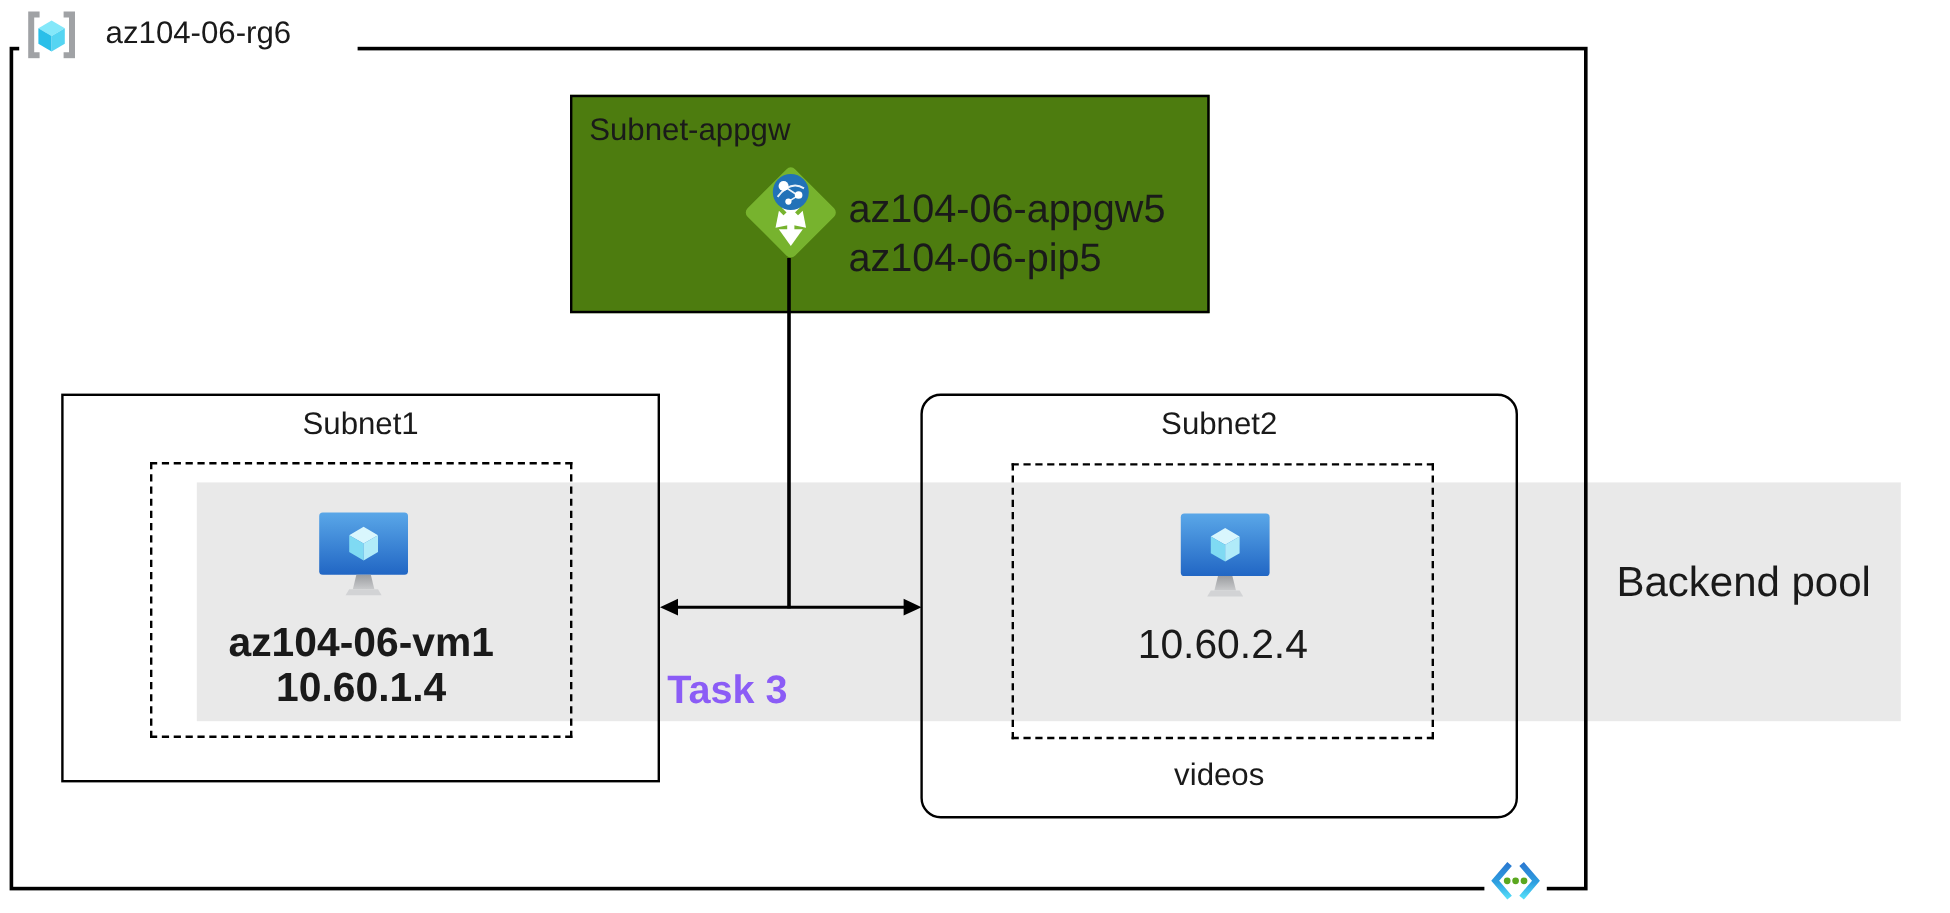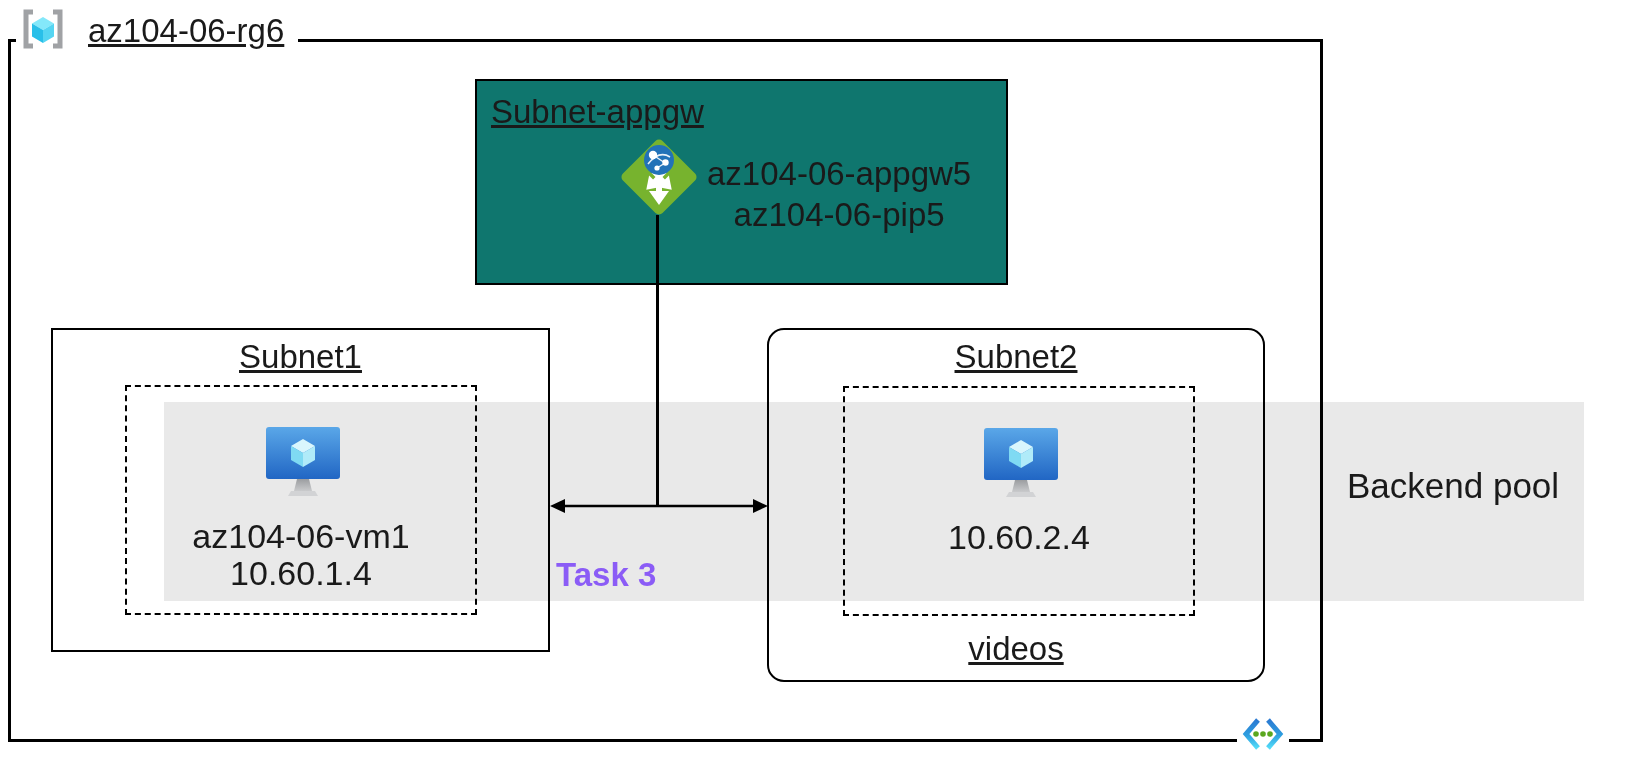--- a/index.html
+++ b/index.html
@@ -4,21 +4,21 @@
 <style>
   html,body{margin:0;padding:0;background:#ffffff;}
   #stage{
     position:relative;width:1625px;height:761px;background:#fff;
     font-family:"Liberation Sans","DejaVu Sans",sans-serif;color:#1a1a1a;overflow:hidden;
   }
   .abs{position:absolute;}
   .box{position:absolute;border:2px solid #000;background:transparent;box-sizing:border-box;}
   .outer{border-width:3px;}
   .dashed{position:absolute;border:2px dashed #000;background:transparent;box-sizing:border-box;}
-  .lbl{position:absolute;font-size:33px;white-space:nowrap;text-decoration:underline;}
+  .lbl{position:absolute;font-size:26px;white-space:nowrap;}
   .center{text-align:center;left:0;width:100%;}
   .band{position:absolute;left:164px;top:402px;width:1420px;height:199px;background:#e9e9e9;}
   .backend-lbl{position:absolute;left:1347px;top:466px;font-size:35px;white-space:nowrap;}
   .task-lbl{position:absolute;left:556px;top:556px;width:200px;text-align:left;
             font-size:33px;font-weight:bold;color:#8b5cf6;white-space:nowrap;}
   .vm-text{position:absolute;left:0;width:100%;top:131px;text-align:center;
            font-size:34px;line-height:37px;}
   .appgw-lines{position:absolute;left:230px;top:72px;font-size:33px;line-height:41px;white-space:nowrap;}
   .vline{position:absolute;left:656px;top:215px;width:3px;height:292px;background:#000;}
   .mask{position:absolute;background:#fff;}
@@ -54,21 +54,21 @@
 
   <svg class="abs" style="left:20px;top:9px;" width="46" height="40" viewBox="0 0 46 40">
     <path d="M13 3 H6 V37 H13" fill="none" stroke="#a0a2a5" stroke-width="5"></path>
     <path d="M33 3 H40 V37 H33" fill="none" stroke="#a0a2a5" stroke-width="5"></path>
     <polygon points="23,8 34,14.5 23,21 12,14.5" fill="#84e8fa"></polygon>
     <polygon points="12,14.5 23,21 23,34 12,27.5" fill="#29bfe9"></polygon>
     <polygon points="23,21 34,14.5 34,27.5 23,34" fill="#55d5f2"></polygon>
   </svg>
   <div class="lbl" style="left:88px;top:12px;">az104-06-rg6</div>
 
-  <div class="box" style="left:475px;top:79px;width:533px;height:206px;background:#0f766e;text-align:center;">
+  <div class="box" style="left:475px;top:79px;width:533px;height:182px;background:#4d7c0f;">
     <div class="lbl" style="left:14px;top:12px;">Subnet-appgw</div>
 
     <svg class="abs" style="left:140px;top:54px;" width="84" height="84" viewBox="0 0 84 84">
       <rect x="14" y="14" width="56" height="56" rx="5" transform="rotate(45 42 42)" fill="#77b32e"></rect>
       <g transform="rotate(45 42 42)">
         <rect x="39.5" y="34" width="5" height="16" fill="#fff"></rect>
         <polygon points="34,48 50,48 42,60" fill="#fff"></polygon>
       </g>
       <g transform="rotate(-45 42 42)">
         <rect x="39.5" y="34" width="5" height="16" fill="#fff"></rect>
@@ -86,21 +86,21 @@
     <div class="appgw-lines">
       <div>az104-06-appgw5</div>
       <div>az104-06-pip5</div>
     </div>
   </div>
 
   <div class="vline"></div>
 
   <div class="box" style="left:51px;top:328px;width:499px;height:324px;">
     <div class="lbl center" style="top:8px;">Subnet1</div>
-    <div class="dashed" style="left:72px;top:55px;width:352px;height:230px;">
+    <div class="dashed" style="left:72px;top:55px;width:352px;height:230px;font-weight:bold;">
       <svg class="abs" style="left:137px;top:38px;" width="78" height="76" viewBox="0 0 78 76">
         <rect x="2" y="2" width="74" height="52" rx="3" fill="url(#vm-screen-grad)"></rect>
         <polygon points="39,14 51,21 39,28 27,21" fill="#d9f6fd"></polygon>
         <polygon points="27,21 39,28 39,42 27,35" fill="#7fdaf3"></polygon>
         <polygon points="39,28 51,21 51,35 39,42" fill="#b0ebf9"></polygon>
         <polygon points="33,54 45,54 48,66 30,66" fill="url(#stand-grad)"></polygon>
         <polygon points="27,66 51,66 54,71 24,71" fill="#d2d3d5"></polygon>
       </svg>
       <div class="vm-text">
         <div>az104-06-vm1</div>

